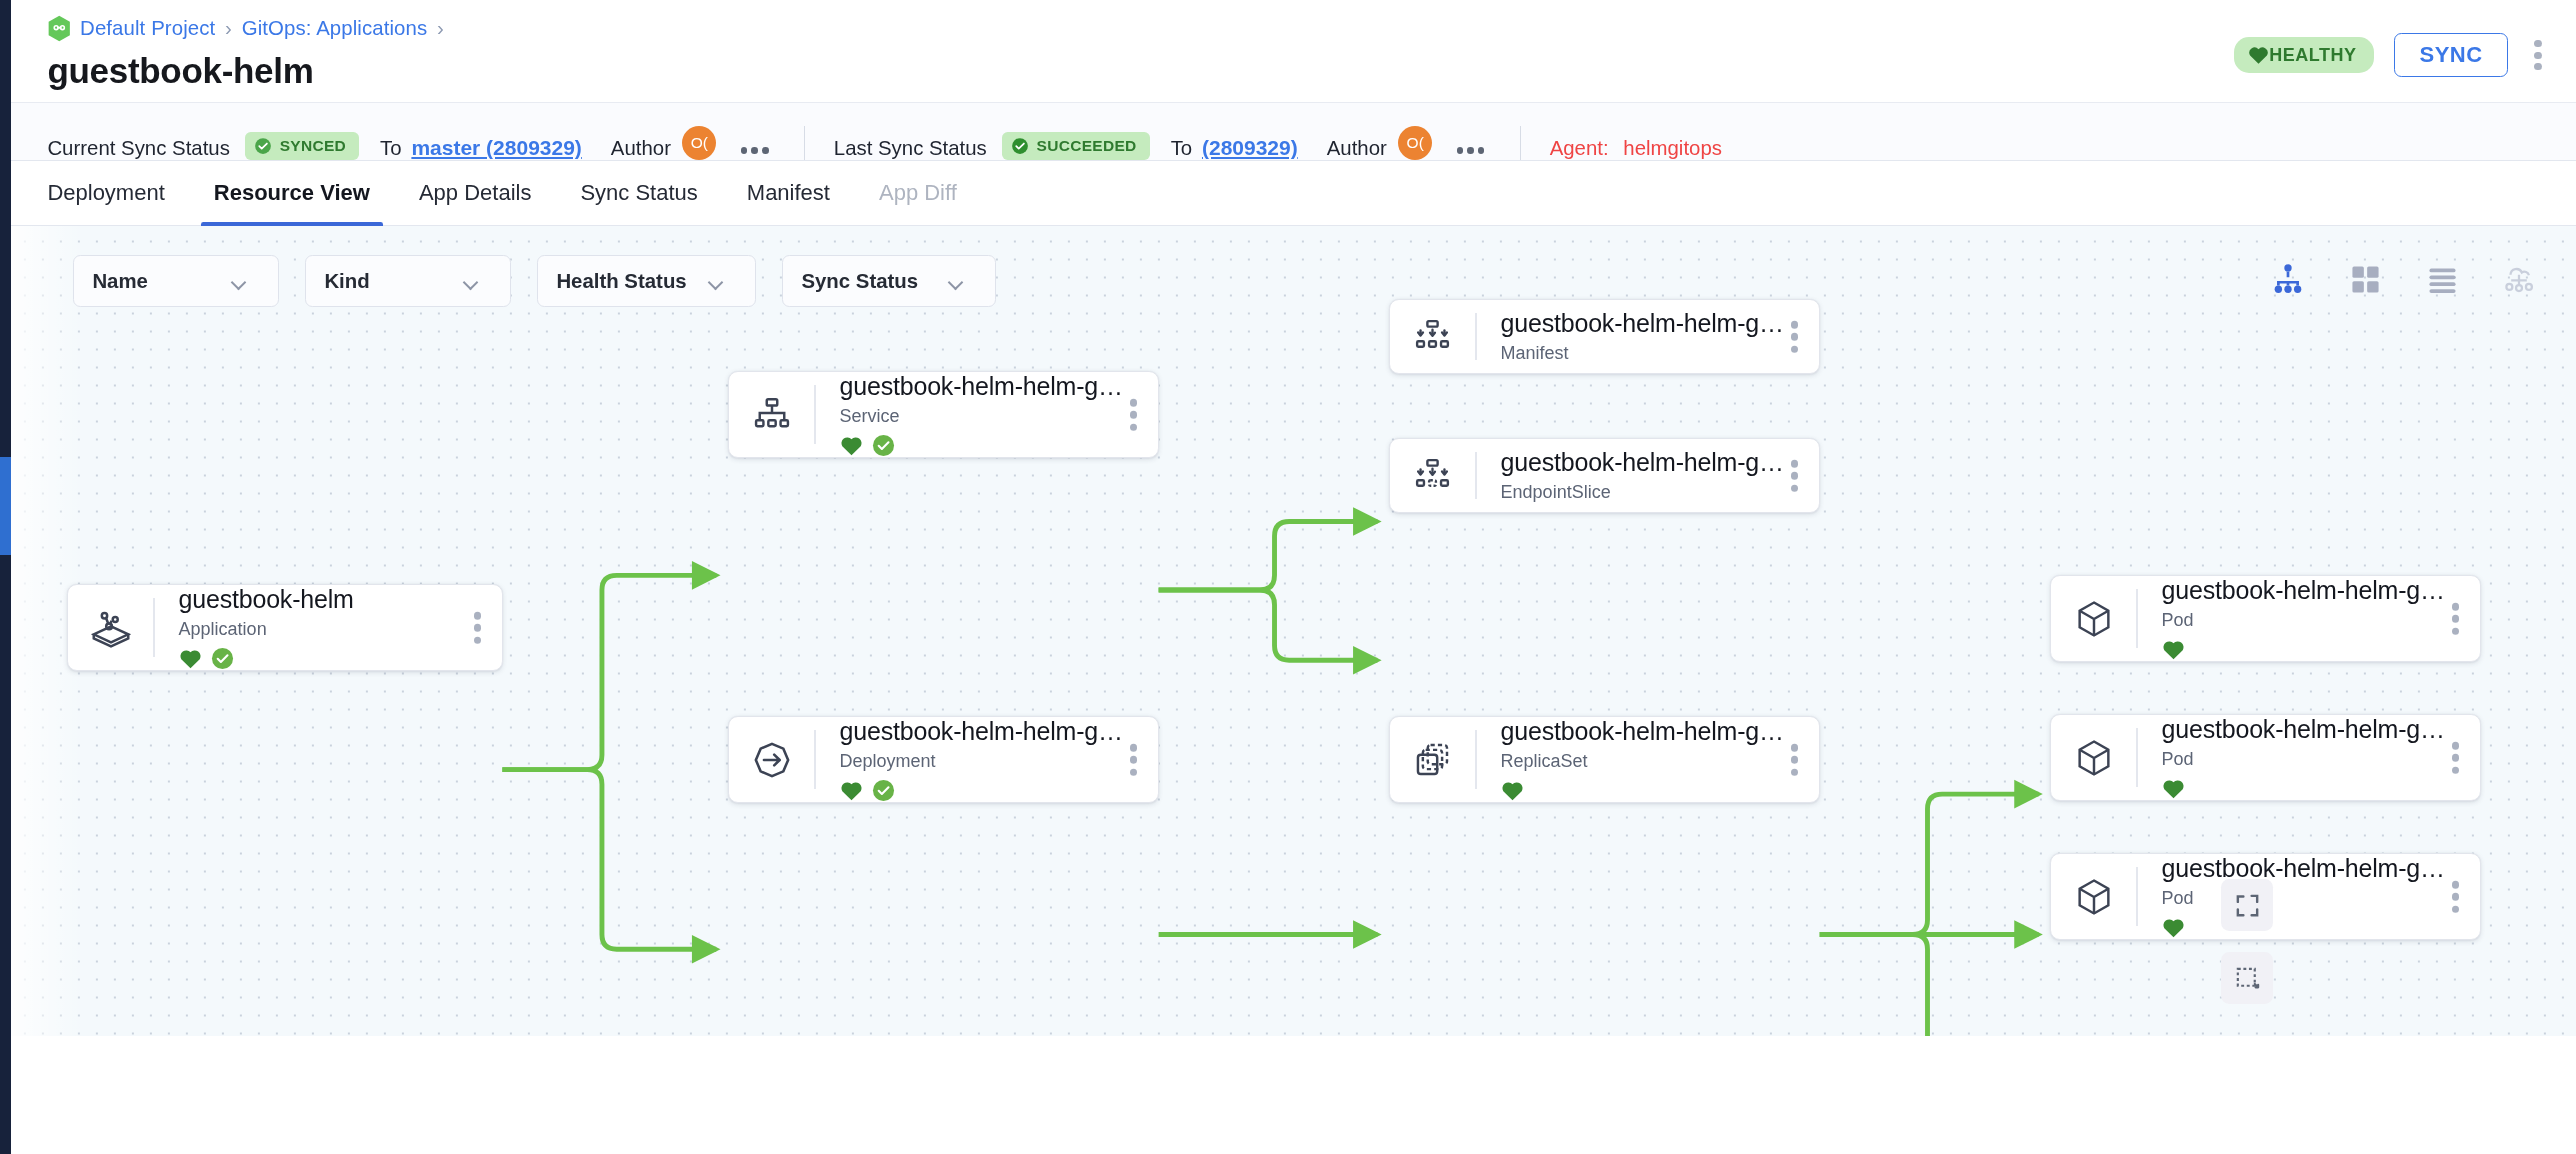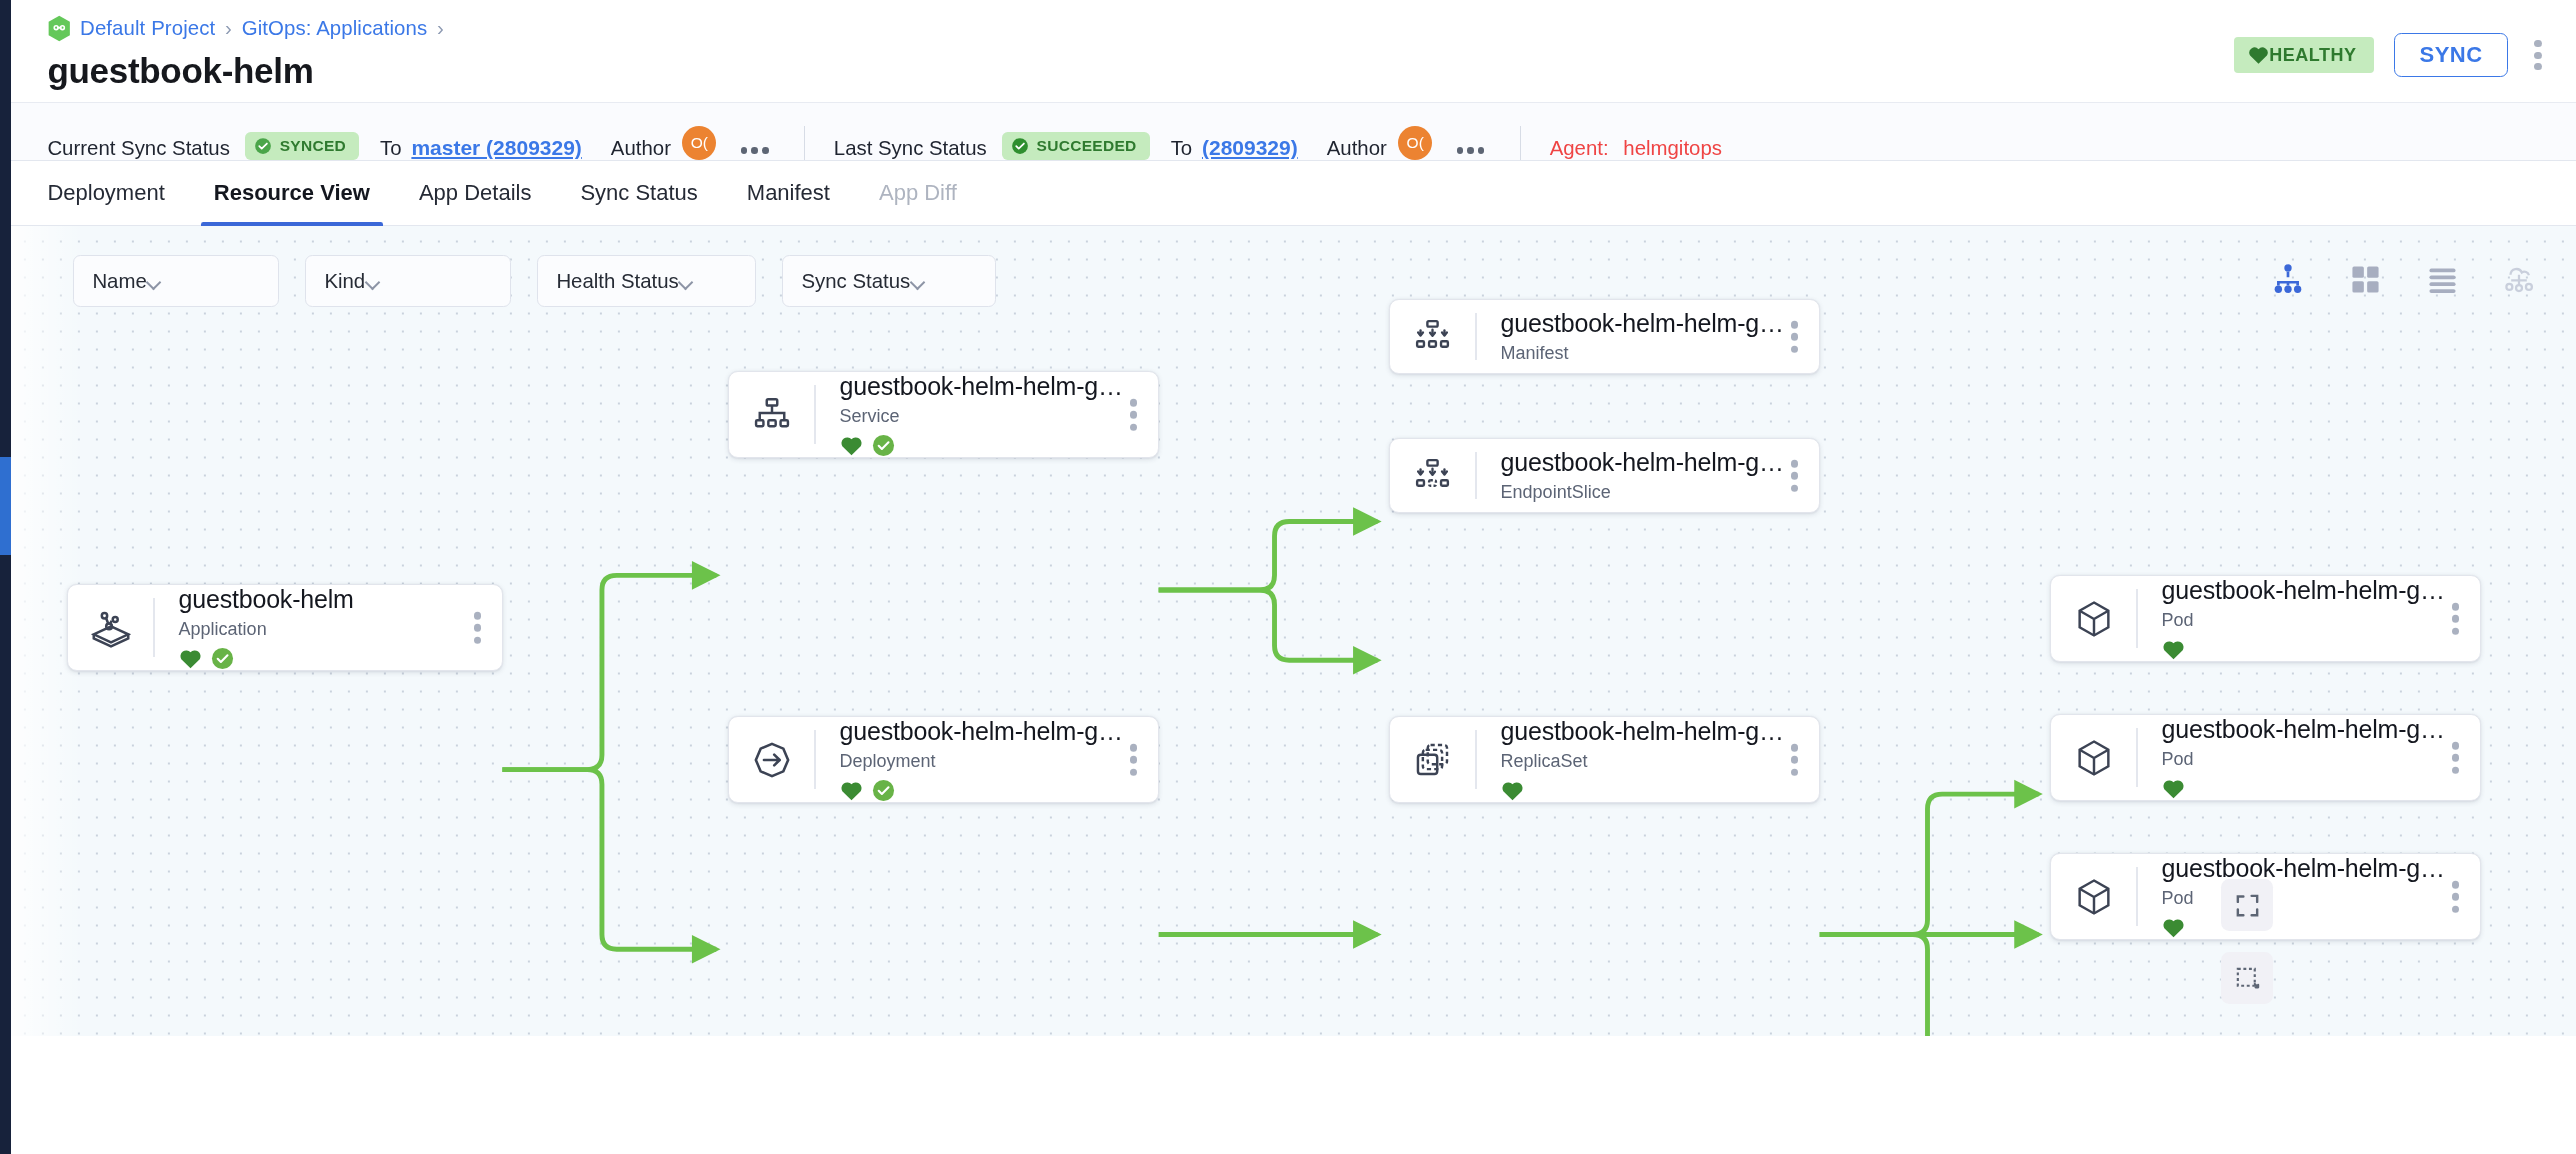--- a/index.html
+++ b/index.html
@@ -39,21 +39,21 @@
   .page-title {
     padding-left: 36px; margin-top: 8.2px;
     font-size: 35px; font-weight: bold; color: #16181d; letter-spacing: -0.3px;
   }
   .header-actions {
     position: absolute; right: 28px; top: 33px;
     display: flex; align-items: center; gap: 19.6px;
   }
   .badge-healthy {
     display: flex; align-items: center; gap: 0;
-    background: #c5ebbe; border-radius: 4px;
+    background: #c5ebbe; border-radius: 15px;
     padding: 7.3px 18px 7.3px 14.7px;
     color: #2f7a2f; font-size: 18px; font-weight: bold; letter-spacing: 0.5px;
   }
   .sync-btn {
     border: 1.6px solid #3b78e7; border-radius: 7.3px; background: #fff;
     color: #3b78e7; font-size: 22px; font-weight: bold; letter-spacing: 0.5px;
     padding: 8.2px 24.5px; cursor: pointer;
     font-family: "Liberation Sans", sans-serif;
   }
   .kebab-v { display: flex; flex-direction: column; gap: 4.1px; align-items: center;
@@ -116,22 +116,22 @@
     content:""; position:absolute; left:0; top:0; bottom:0; width:73px;
     background: linear-gradient(to right, rgba(255,255,255,.85), rgba(255,255,255,0));
     pointer-events:none; z-index: 3;
   }
   .filter-row {
     position: absolute; left: 62px; top: 29px; display: flex; gap: 26px; z-index: 6;
   }
   .filter {
     width: 206px; height: 52px; background: #fbfcfe;
     border: 1.2px solid #dfe3ec; border-radius: 7.3px;
-    display: flex; align-items: center; 
-    padding: 0 32px 0 18px; cursor: pointer;
+    display: flex; align-items: center; justify-content: space-between;
+    padding: 0 32px 0 18px; cursor: pointer; font-weight: bold;
   }
   .filter span { font-size: 20.4px; color: #262b35; }
   .chev { width: 14.7px; height: 8.2px; position: relative; flex: 0 0 14.7px; }
   .chev::before {
     content:""; position:absolute; left:1.6px; top:0;
     width: 9px; height: 9px; border-right: 2px solid #8d95a6; border-bottom: 2px solid #8d95a6;
     transform: rotate(45deg);
   }
   .view-toggles {
     position: absolute; right: 38px; top: 34px; display: flex; gap: 39px; align-items: center; z-index: 6;

